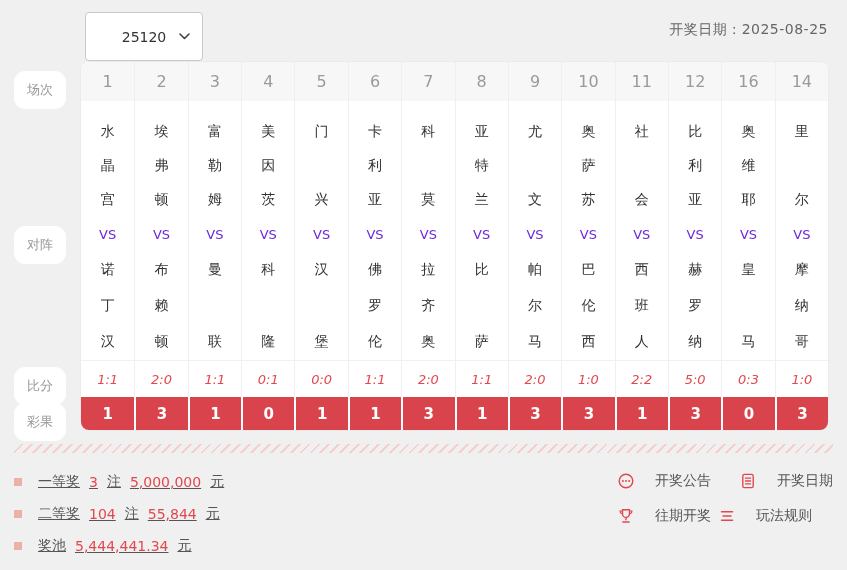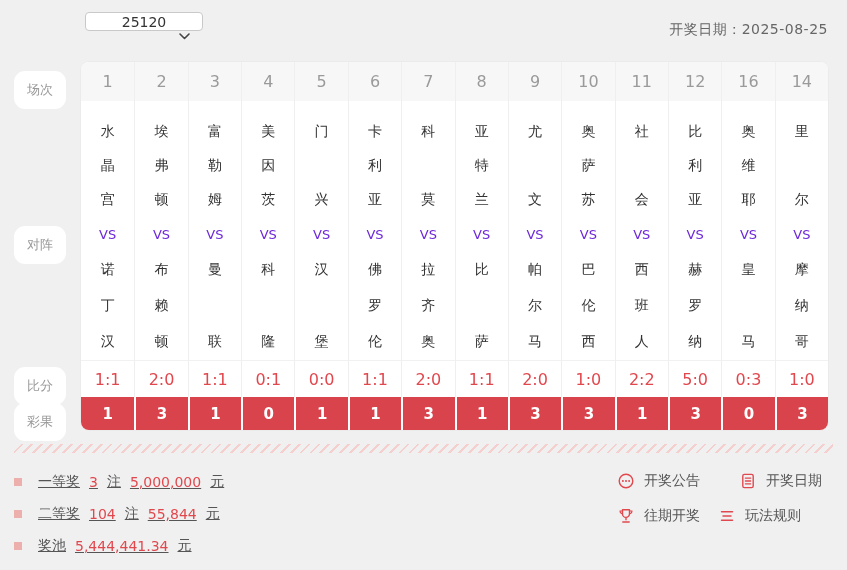--- a/index.html
+++ b/index.html
@@ -1,20 +1,20 @@
 <!DOCTYPE html>
 <html><head>
 <meta charset="utf-8">
 <style>
   * { box-sizing: border-box; margin: 0; padding: 0; }
   body { font-family: "DejaVu Sans", "Liberation Sans", sans-serif; }
   .page { position: relative; width: 847px; height: 570px; background: #f0f0f0; overflow: hidden; }
 
   
-  .dropdown { position: absolute; left: 85px; top: 12px; width: 118px; height: 19px;
+  .dropdown { position: absolute; left: 85px; top: 12px; width: 118px; height: 49px;
     background: #fff; border: 1px solid #c9c9c9; border-radius: 4px;
     display: flex; align-items: center; justify-content: center;
     font-size: 14px; color: #333; cursor: pointer; }
   .dropdown .chev { position: absolute; right: 12px; top: 14px; }
   .draw-date { position: absolute; top: 21px; right: 19px; font-size: 14px; color: #666; letter-spacing: .5px; }
 
   
   .row-label { position: absolute; left: 14px; width: 52px; height: 38px; background: #fff;
     border-radius: 11px; color: #999; font-size: 13px;
     display: flex; align-items: center; justify-content: center; }
@@ -29,39 +29,39 @@
     justify-content: center; color: #9a9a9a; font-size: 16px; }
   .cell.matchup { height: 259px; display: flex; flex-direction: column; }
   .team { display: flex; flex-direction: column; }
   .team.home { height: 116px; padding-top: 14px; }
   .team.away { height: 108px; }
   .team .slot { flex: 1; display: flex; align-items: center; justify-content: center;
     font-size: 14px; color: #333; }
   .vs { height: 35px; display: flex; align-items: center; justify-content: center;
     color: #6d28d9; font-size: 13px; }
   .cell.score { height: 37px; border-top: 1px solid #f1f1f1; display: flex; align-items: center;
-    justify-content: center; color: #e1484e; font-size: 16px; }
+    justify-content: center; color: #e1484e; font-size: 13px; font-style: italic; }
   .cell.result { height: 33px; background: #d8434c; color: #fff; font-weight: bold; font-size: 15px;
     display: flex; align-items: center; justify-content: center; }
   .col + .col .head, .col + .col .matchup, .col + .col .score { border-left: 1px solid #efefef; }
   .col + .col .result { border-left: 2px solid #fff; }
 
   
   .divider { position: absolute; left: 14px; top: 444px; width: 819px; height: 9px;
     background: repeating-linear-gradient(135deg, rgba(0,0,0,0) 0 5px, #f4cfcd 5px 7px); }
 
   
   .summary-line { position: absolute; left: 14px; height: 20px; display: flex; align-items: center;
     font-size: 14px; color: #555; text-decoration: underline; }
   .bullet { width: 8px; height: 8px; background: #edafab; margin-right: 16px; flex: none; }
   .summary-line span { margin-right: 9px; }
   .num { color: #e1484e; }
 
   
-  .link { position: absolute; height: 20px; display: flex; align-items: center; gap: 9px;
+  .link { position: absolute; height: 20px; display: flex; align-items: center; gap: 20px;
     font-size: 14px; color: #555; cursor: pointer; text-decoration: none; }
   .link svg { display: block; }
 </style>
 </head>
 <body>
 
 <div class="page">
 
   <div class="dropdown">
     <span>25120</span>

